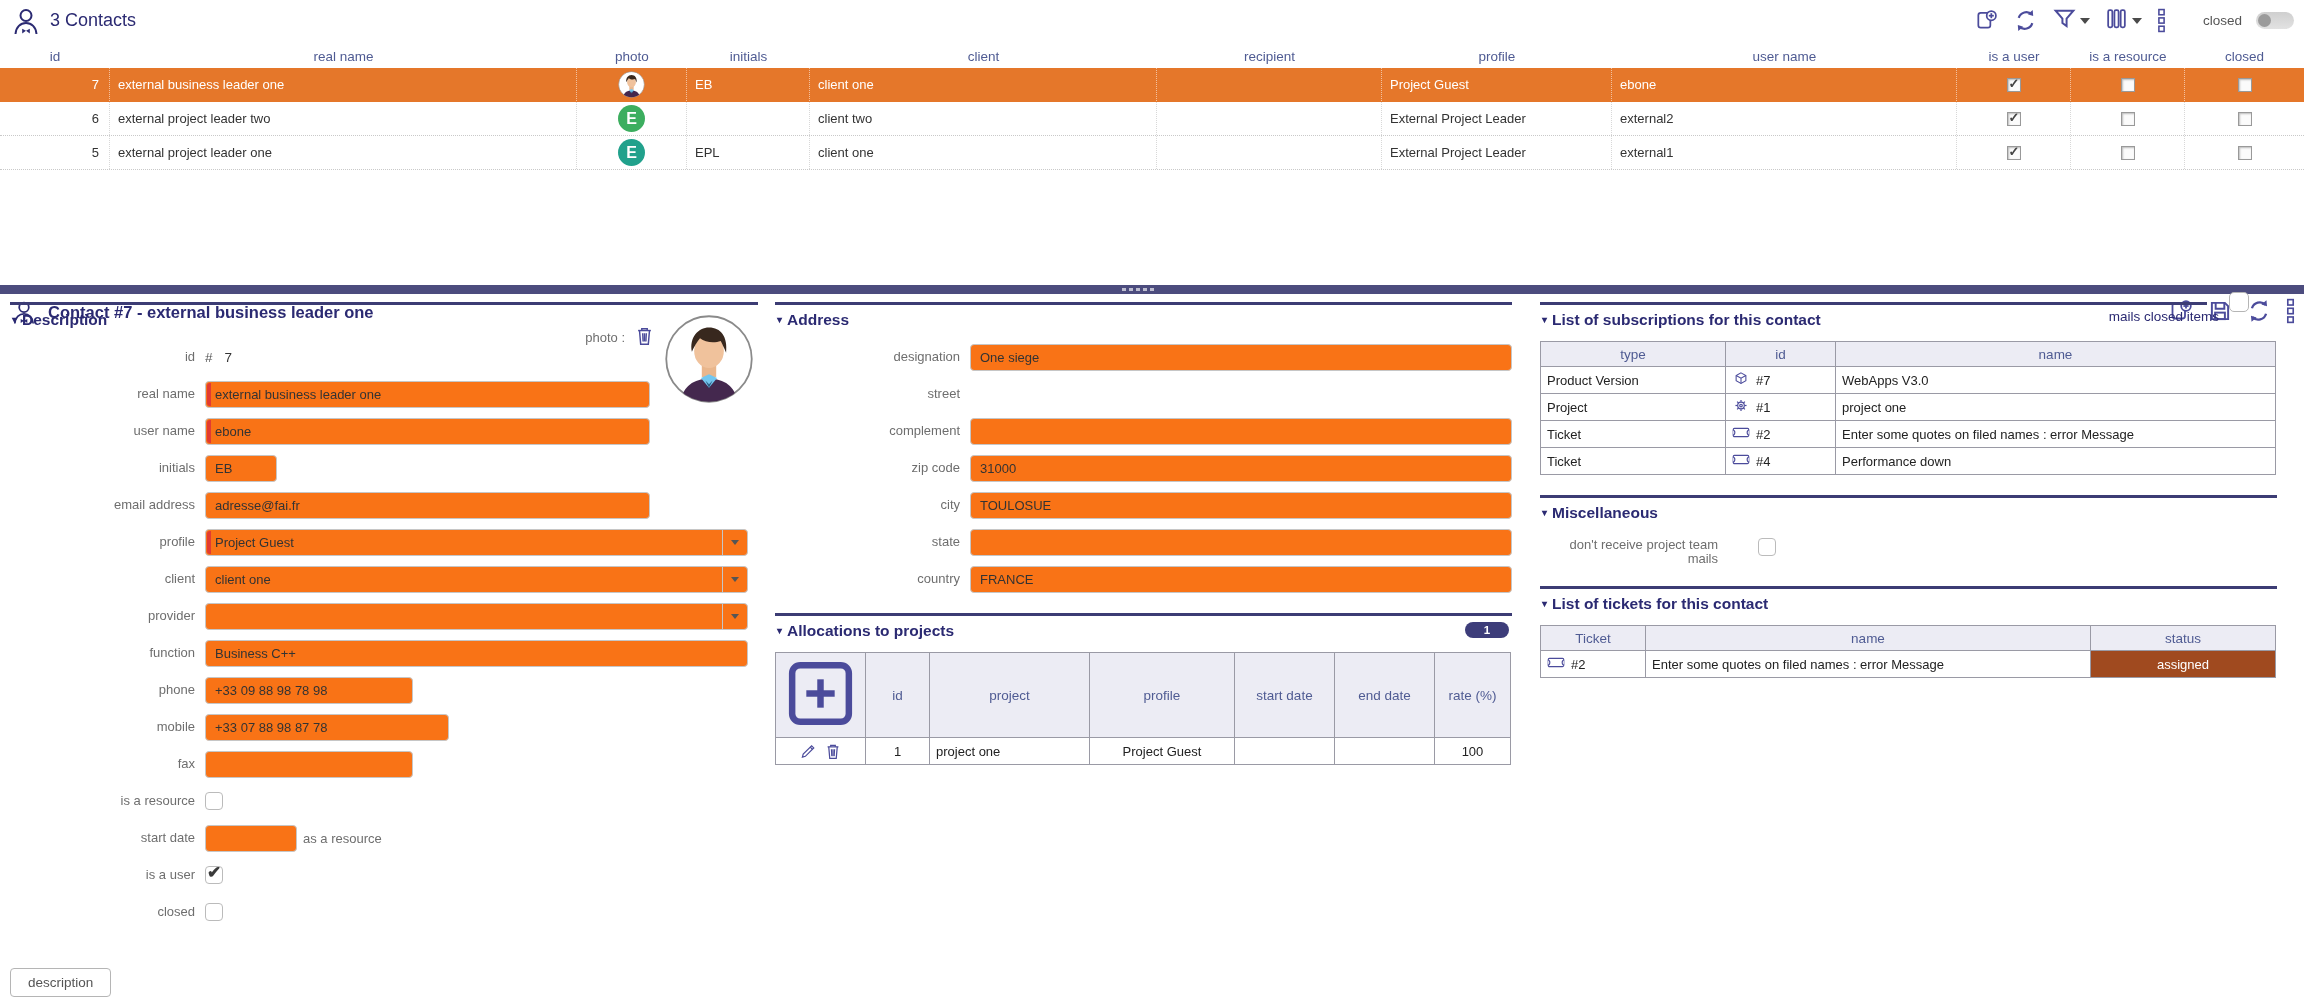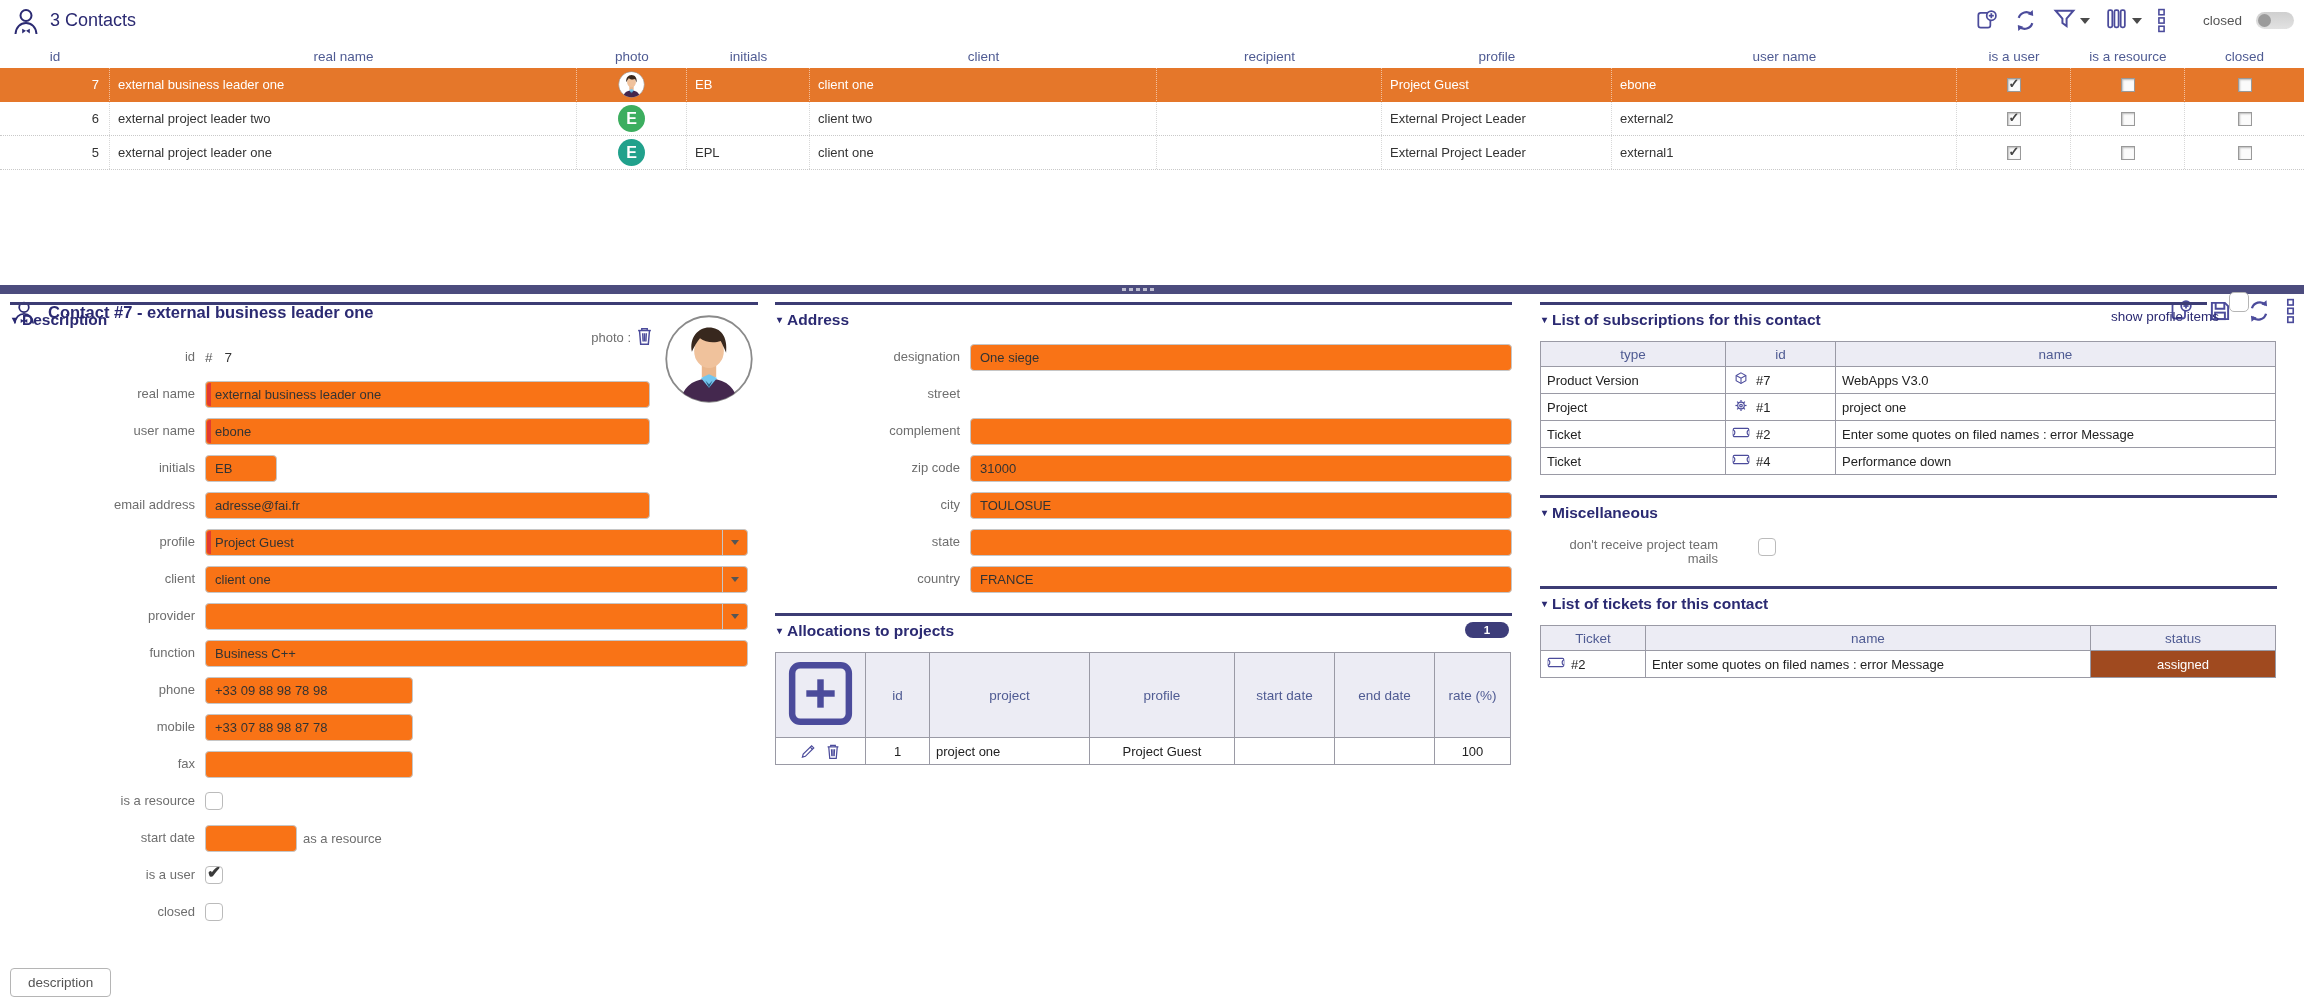--- a/index.html
+++ b/index.html
@@ -69,21 +69,21 @@
   .tinput { position:relative; height:27px; border:1px solid #c6c6c6; border-radius:4px; background:#f97316; display:flex; align-items:center; padding:0 9px; font-size:13px; color:#333; }
   .tinput.req::before { content:""; position:absolute; left:1px; top:1px; bottom:1px; width:4px; background:#e23b32; border-radius:3px 0 0 3px; }
   .tinput.select { padding-right:0; }
   .selbtn { margin-left:auto; width:25px; align-self:stretch; border-left:1px solid #c6c6c6; display:flex; align-items:center; justify-content:center; border-radius:0 4px 4px 0; cursor:pointer; }
   .selbtn .caret { border-top-color:#555; border-left-width:4px; border-right-width:4px; border-top-width:5px; }
   .suffix { margin-left:6px; color:#6e6e6e; font-size:13px; }
   .cbx { width:18px; height:18px; border:1px solid #bbb; border-radius:4px; background:#fff; position:relative; cursor:pointer; }
   .cbx.checked::after { content:"✔"; position:absolute; top:-5px; left:1px; font-size:17px; color:#3a3a3a; font-weight:bold; }
 
   .photo-block { position:absolute; top:12px; right:4px; display:flex; gap:10px; align-items:flex-start; }
-  .photo-lbl { margin-top:12px; color:#6e6e6e; font-size:13px; display:flex; align-items:center; gap:4px; }
+  .photo-lbl { margin-top:12px; color:#6e6e6e; font-size:13px; display:flex; align-items:center; gap:10px; }
   .photo-lbl svg { width:19px; height:20px; }
   .bigavatar svg { width:90px; height:90px; }
 
   .dtable { border-collapse:collapse; font-size:13px; color:#222; margin-top:10px; }
   .dtable th { background:#ececf4; color:#4f5b93; font-weight:normal; border:1px solid #9a9aa5; height:25px; font-size:13.5px; padding:0 4px; }
   .dtable td { border:1px solid #9a9aa5; height:27px; padding:0 6px; background:#fff; }
   .dtable td.center { text-align:center; }
   .toolcell { text-align:center; }
   .toolcell svg { width:17px; height:18px; vertical-align:middle; }
   .rowicons { display:flex; gap:9px; justify-content:center; }
@@ -406,21 +406,21 @@
               </div>
             </div>
             <div class="frow">
               <span class="flabel">phone</span>
               <div class="tinput" style="width:208px">
                 <span>+33 09 88 98 78 98</span>
               </div>
             </div>
             <div class="frow">
               <span class="flabel">mobile</span>
-              <div class="tinput" style="width:208px">
+              <div class="tinput" style="width:244px">
                 <span>+33 07 88 98 87 78</span>
               </div>
             </div>
             <div class="frow">
               <span class="flabel">fax</span>
               <div class="tinput" style="width:208px">
                 <span></span>
               </div>
             </div>
             <div class="frow">
@@ -551,21 +551,21 @@
                 </tr>
               </tbody>
             </table>
           </div>
       </div>
     </div>
 
     <div class="col col-right">
       <div class="sec subs">
         <div class="sec-border"></div>
-        <span class="show-closed">show profile items</span>
+        <span class="show-closed">mails closed items</span>
         <span class="subs-cb"></span>
         <div class="sec-title"><span class="tri">▾</span><span>List of subscriptions for this contact</span></div>
         <div>
             <table class="dtable">
               <colgroup>
                 <col style="width:185px">
                 <col style="width:110px">
                 <col style="width:440px">
               </colgroup>
               <tbody>

